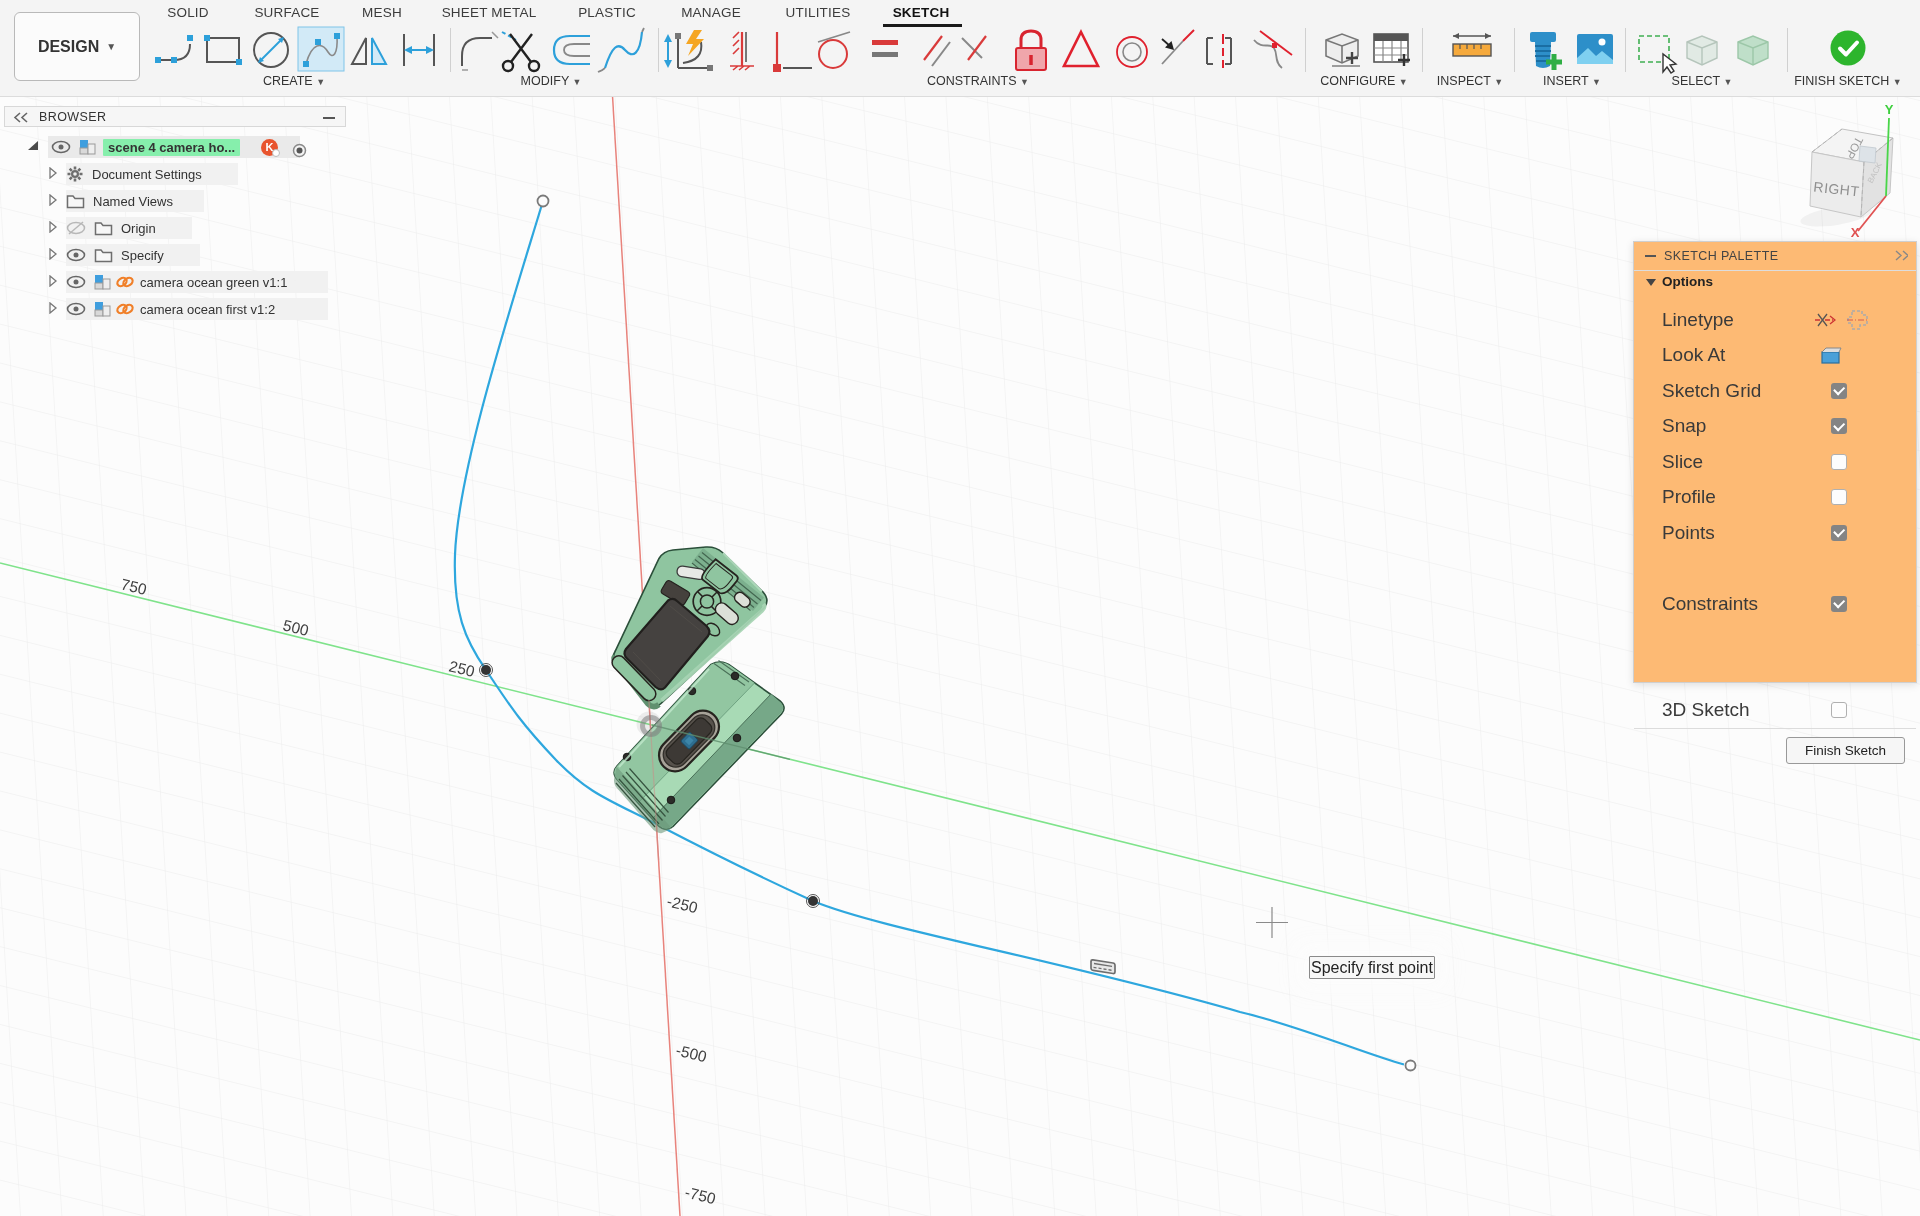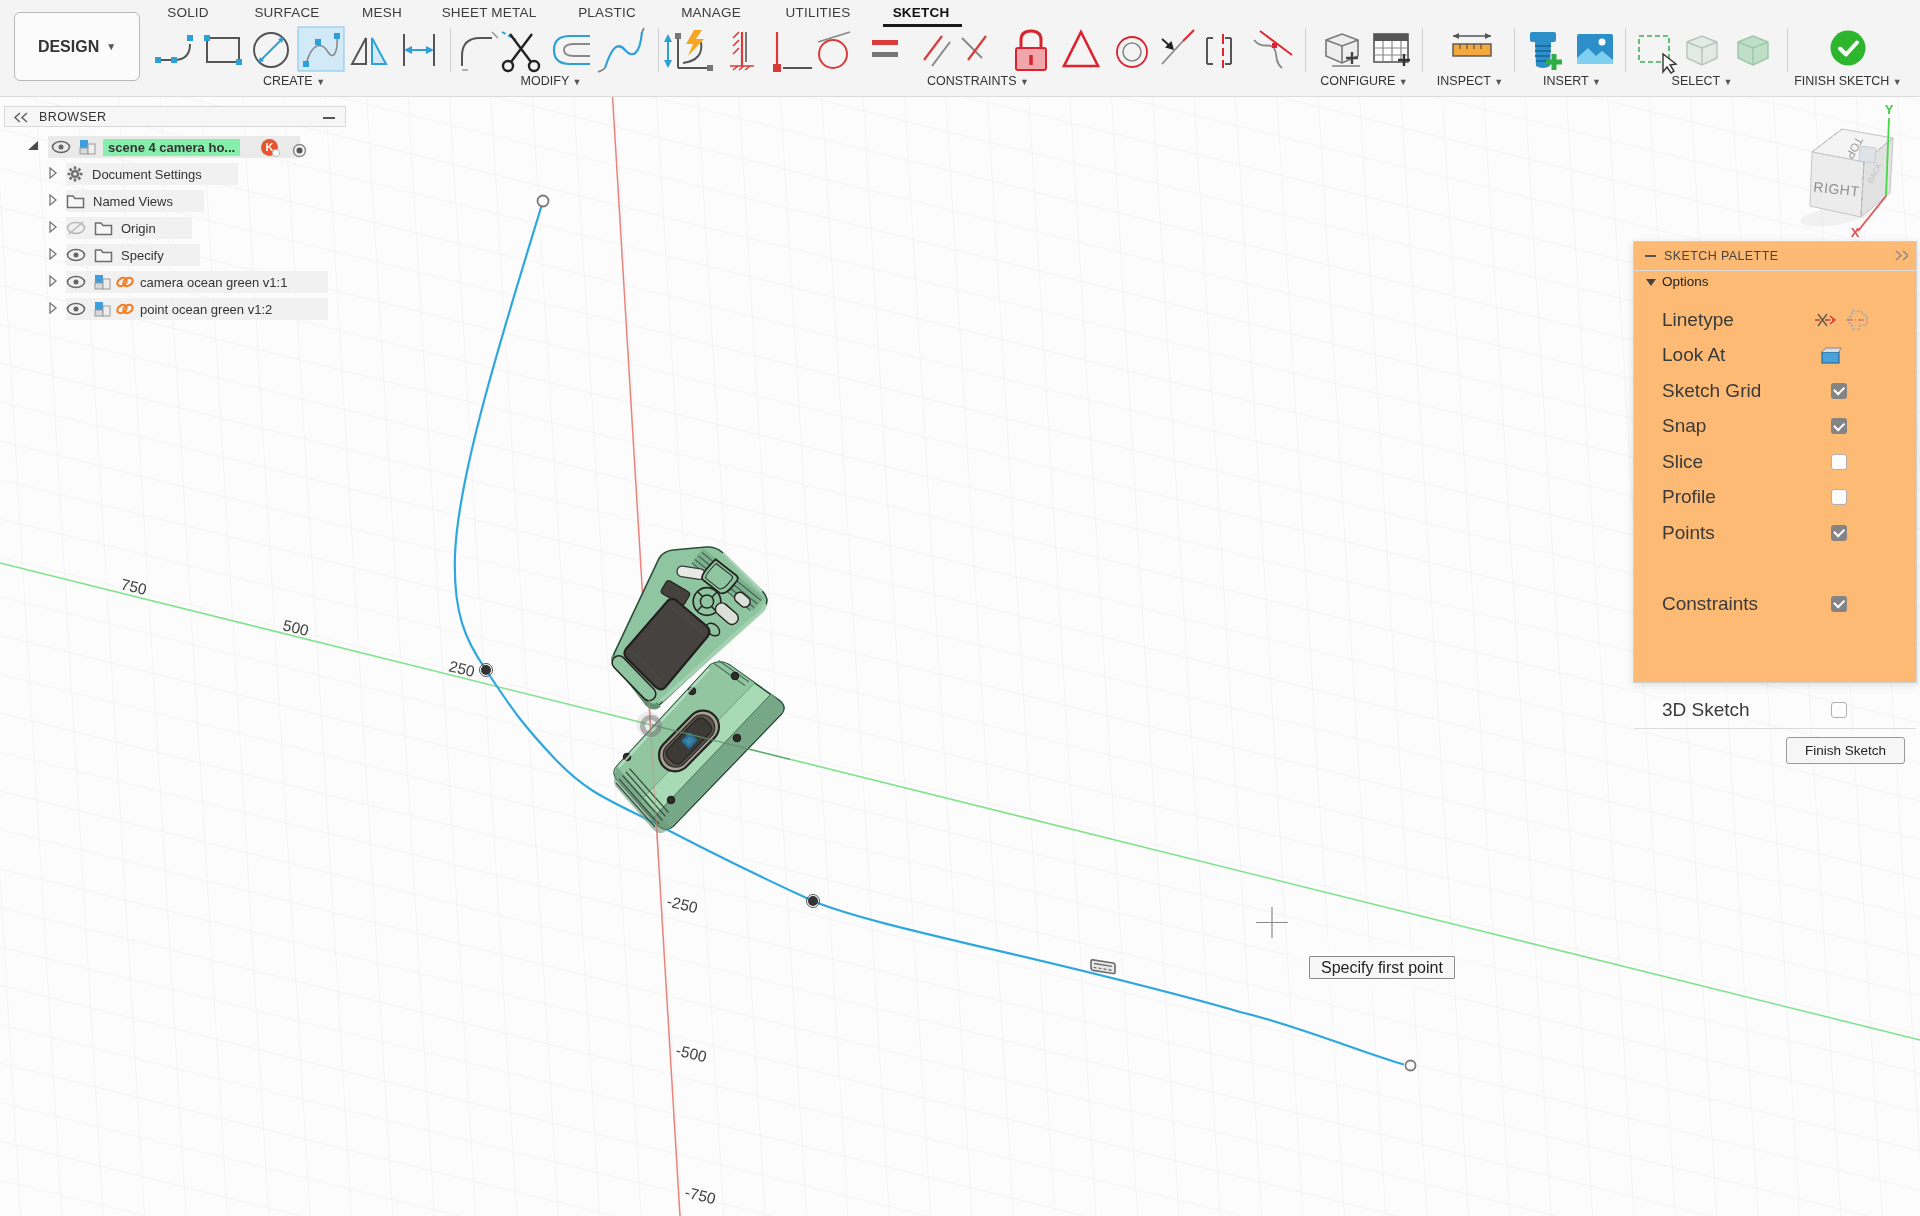--- a/index.html
+++ b/index.html
@@ -23,21 +23,21 @@
 #palette{position:absolute;left:1633px;top:241px;width:284px;height:442px;background:#fdba74;border:1px solid #cfcfcf;box-sizing:border-box;box-shadow:0 2px 8px rgba(0,0,0,0.12);}
 #phead{position:absolute;left:0;top:0;width:100%;height:28px;border-bottom:1px solid #ddd;}
 #phead .t{position:absolute;left:30px;top:7px;font-size:12.5px;color:#444;letter-spacing:0.4px;}
 .prow{position:absolute;left:0;width:100%;height:35px;}
 .prow .lb{position:absolute;left:28px;top:50%;transform:translateY(-50%);font-size:19px;color:#3a3a3a;}
 .cb{position:absolute;left:197px;top:50%;transform:translateY(-50%);width:16px;height:16px;border-radius:3px;}
 .cb.on{background:#848484;}
 .cb.on:after{content:"";position:absolute;left:3px;top:3.5px;width:8px;height:4.5px;border-left:2px solid #fff;border-bottom:2px solid #fff;transform:rotate(-45deg);}
 .cb.off{background:#fdfdfd;border:1px solid #b0b0b0;box-sizing:border-box;}
 #finishbtn{position:absolute;left:152px;top:495px;width:117px;height:25px;background:#f6f6f6;border:1px solid #999;border-radius:3px;display:flex;align-items:center;justify-content:center;font-size:13.5px;color:#222;}
-#tooltip{position:absolute;left:1309px;top:956px;height:21px;padding:0 11px;background:#f7f7f7;border:1px solid #8a8a8a;font-size:16px;color:#222;display:flex;align-items:center;border-radius:1px;box-shadow:0 0 22px 14px rgba(252,252,252,0.95);}
+#tooltip{position:absolute;left:1309px;top:956px;height:21px;padding:0 1px;background:#f7f7f7;border:1px solid #8a8a8a;font-size:16px;color:#222;display:flex;align-items:center;border-radius:1px;box-shadow:0 0 22px 14px rgba(252,252,252,0.95);}
 </style>
 </head>
 <body>
 <div id="stage">
 <div id="canvas">
 <svg width="1920" height="1216" viewBox="0 0 1920 1216">
 <defs>
 <pattern id="grid" width="42" height="39.5" patternUnits="userSpaceOnUse" patternTransform="matrix(1,0.2484,0.0603,1,652,719)">
   <rect width="42" height="39.5" fill="none"></rect>
   <path d="M0,0 L42,0 M0,0 L0,39.5" stroke="#ececec" stroke-width="1" fill="none"></path>
@@ -442,33 +442,33 @@
           <rect x="3" y="2" width="8" height="8" fill="#3f9ede"></rect>
           <rect x="3" y="10" width="8" height="6" fill="#d9d9d9" stroke="#999" stroke-width="1"></rect>
           <rect x="11" y="6" width="7" height="10" fill="#eee" stroke="#999" stroke-width="1"></rect>
         </svg>
  <svg width="20" height="14" viewBox="0 0 20 14" style="margin-left:3px">
           <g fill="none" stroke="#f07f28" stroke-width="2.2">
             <ellipse cx="7" cy="7" rx="5" ry="3.6" transform="rotate(-35 7 7)"></ellipse>
             <ellipse cx="13" cy="7" rx="5" ry="3.6" transform="rotate(-35 13 7)"></ellipse>
           </g>
         </svg>
- <span class="txt" style="margin-left:5px">point ocean green v1:2</span>
+ <span class="txt" style="margin-left:5px">camera ocean first v1:2</span>
 </div>
 </div>
 <div id="palette">
 <div id="phead">
  <div style="position:absolute;left:11px;top:13px;width:11px;height:2px;background:#555"></div>
  <span class="t">SKETCH PALETTE</span>
  <svg style="position:absolute;right:8px;top:8px" width="14" height="11" viewBox="0 0 14 11">
           <path d="M2,1 L7,5.5 L2,10 M9,1 L14,5.5 L9,10" fill="none" stroke="#888" stroke-width="1.4"></path>
         </svg>
 </div>
 <div style="position:absolute;left:12px;top:37px;width:0;height:0;border-left:5px solid transparent;border-right:5px solid transparent;border-top:7px solid #444;"></div>
-<span style="position:absolute;left:28px;top:32px;font-size:13.5px;font-weight:normal;color:#222;">Options</span>
+<span style="position:absolute;left:28px;top:32px;font-size:13.5px;font-weight:bold;color:#222;">Options</span>
 <div class="prow" style="top:60px">
         <span class="lb">Linetype</span>
  <svg style="position:absolute;left:180px;top:8px" width="22" height="20" viewBox="0 0 22 20">
           <path d="M1,10 L21,10" stroke="#cc3333" stroke-width="1.4" stroke-dasharray="5,2,1,2"></path>
           <path d="M4,4 L13,16 M13,4 L4,16" stroke="#555" stroke-width="1.3"></path>
           <path d="M16,6 L21,10 L16,14" fill="none" stroke="#cc3333" stroke-width="1.3"></path>
         </svg>
  <svg style="position:absolute;left:212px;top:7px" width="24" height="22" viewBox="0 0 24 22">
           <path d="M6,2 L16,2 L16,6 L21,6 L21,16 L14,16 L14,20 L6,20 L6,14 L2,14 L2,8 L6,8 Z" fill="none" stroke="#aaa" stroke-width="1.5" stroke-dasharray="3,2"></path>
           <path d="M1,11 L23,11" stroke="#cc4444" stroke-width="1" stroke-dasharray="6,2,1,2" opacity="0.8"></path>

